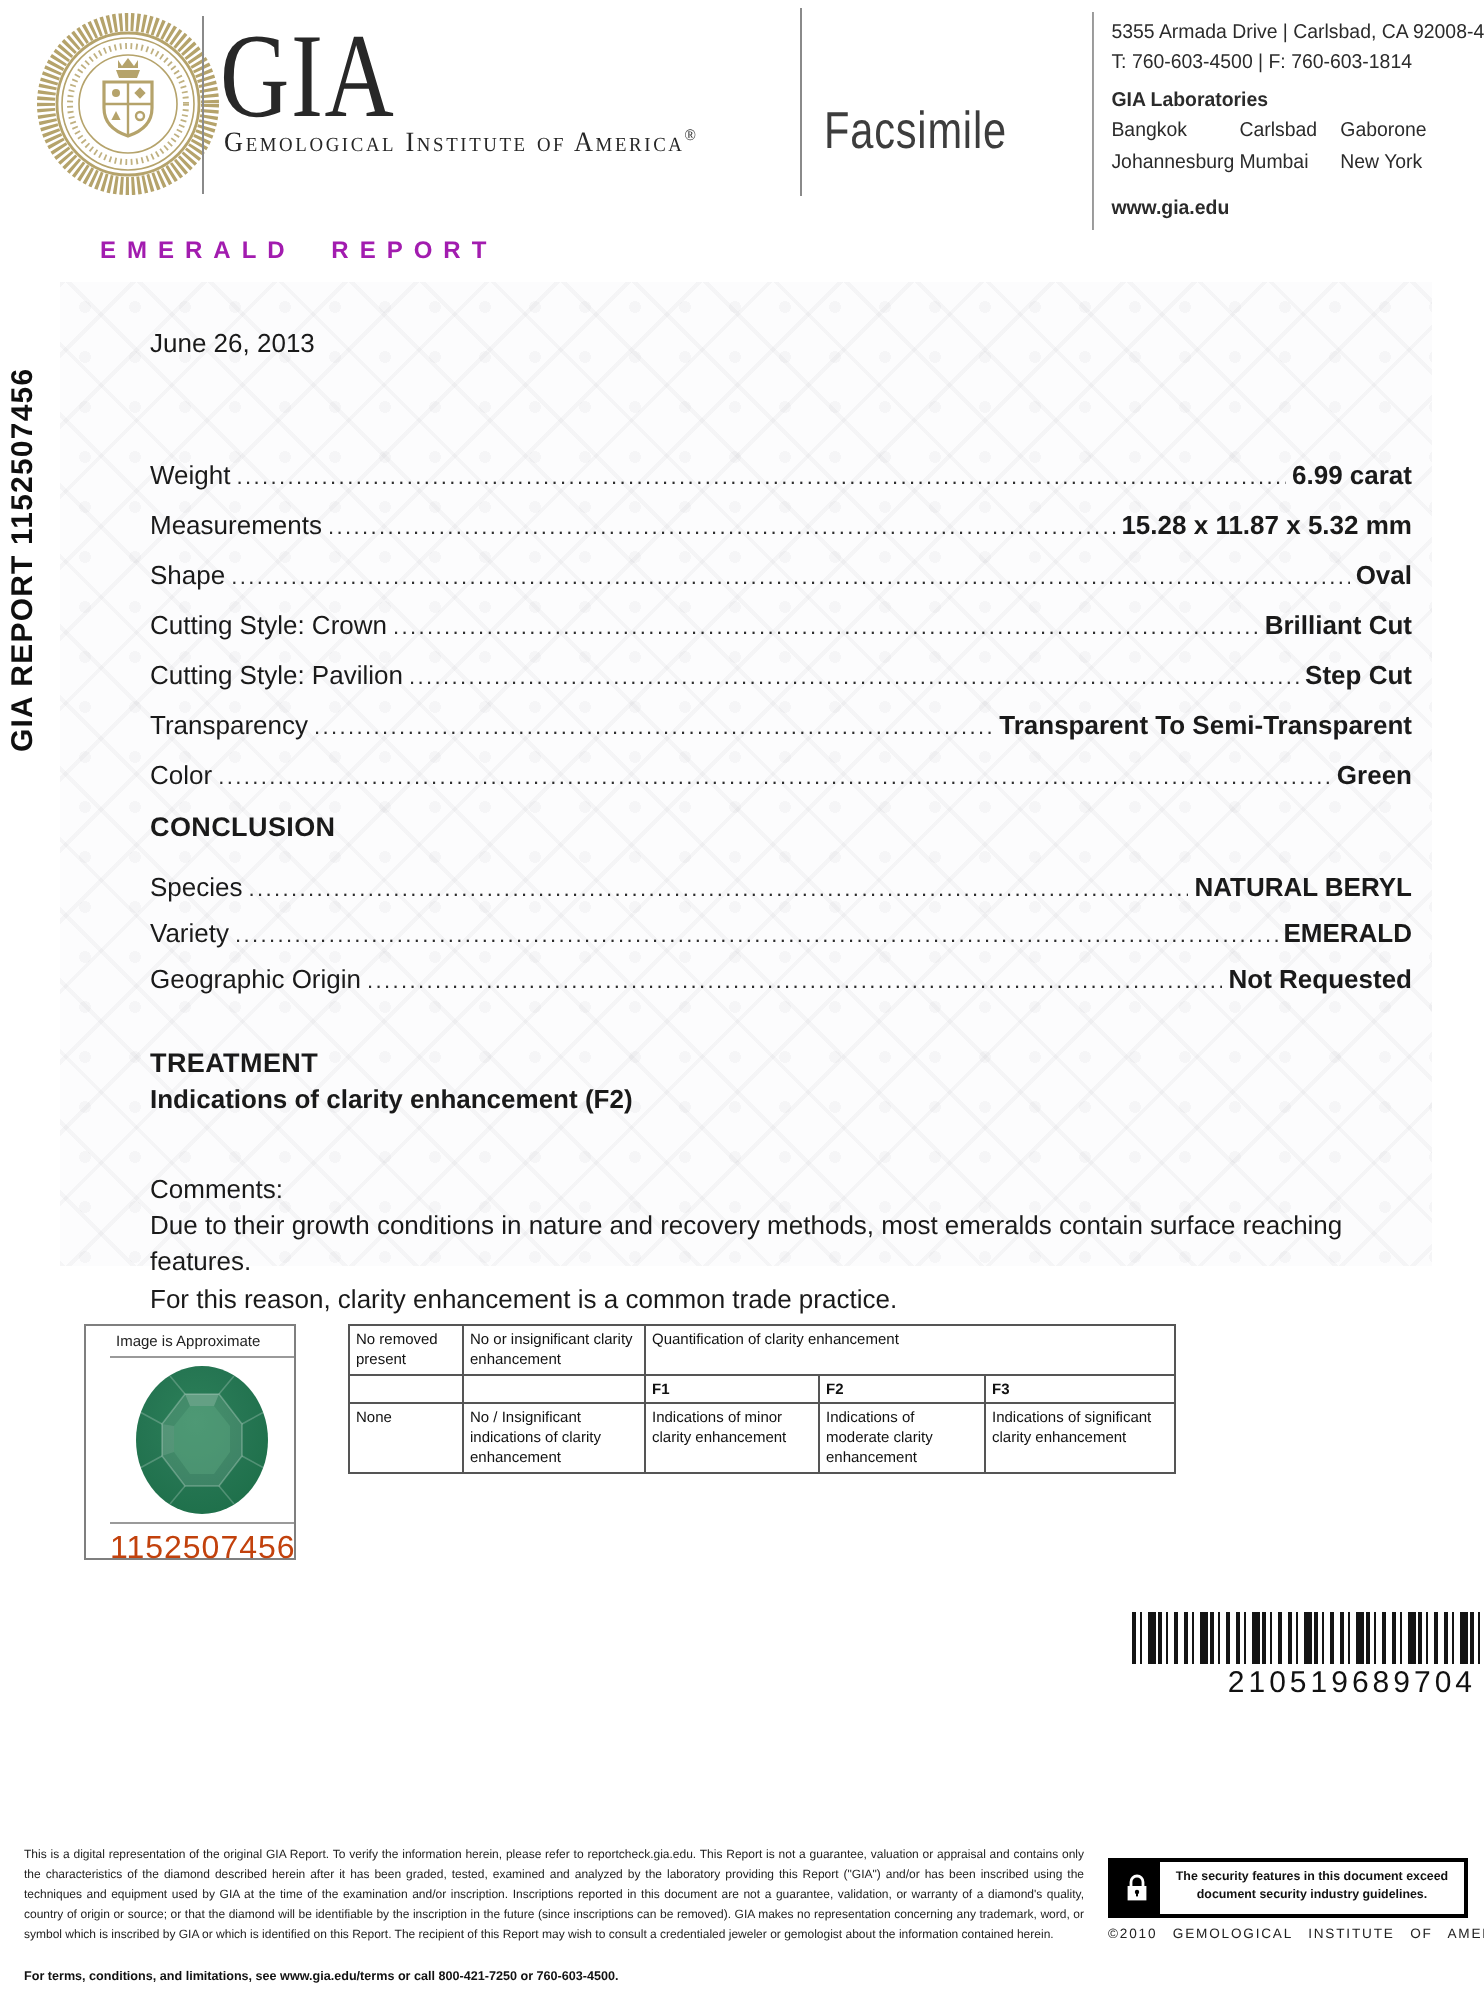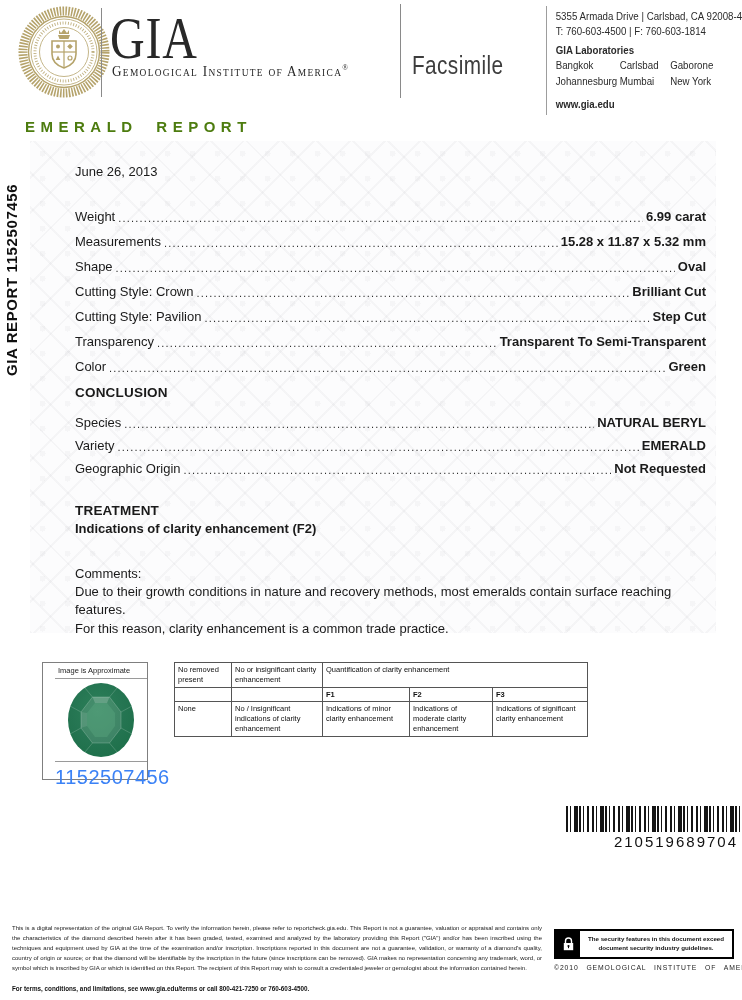--- a/index.html
+++ b/index.html
@@ -24,55 +24,55 @@
              transform:scaleX(0.80);transform-origin:0 0;letter-spacing:0.5px;}
   .contact{left:546px;top:6px;width:196px;border-left:1px solid #9a9a9a;
            padding:3px 0 3px 9px;font-size:10px;color:#2b2b2b;
            transform:scaleX(0.97);transform-origin:0 0;}
   .contact .ln{line-height:1.5;white-space:nowrap;}
   .contact .bold{font-weight:bold;}
   .labs-grid{display:grid;grid-template-columns:66px 52px auto;line-height:1.55;}
   .mt4{margin-top:4px;} .mt8{margin-top:8px;}
 
   
-  .report-title{left:25px;top:118px;font-size:15px;font-weight:bold;color:#4d7c0f;
+  .report-title{left:50px;top:118px;font-size:12px;font-weight:bold;color:#a21caf;
                 letter-spacing:5.5px;word-spacing:9px;}
   .side-label{left:1px;top:160px;height:216px;writing-mode:vertical-rl;
               transform:rotate(180deg);font-size:15px;font-weight:bold;
               letter-spacing:0.6px;color:#0f0f0f;line-height:22px;}
 
   
   .panel{left:30px;top:141px;width:686px;height:492px;box-sizing:border-box;
          padding:23px 10px 0 45px;
          background:
            repeating-linear-gradient(45deg, rgba(120,120,130,0.055) 0 2px, rgba(0,0,0,0) 2px 25px),
            repeating-linear-gradient(135deg, rgba(120,120,130,0.055) 0 2px, rgba(0,0,0,0) 2px 25px),
            radial-gradient(circle, rgba(120,120,130,0.05) 0 3px, rgba(0,0,0,0) 3px),
            #fcfcfd;
          background-size:auto,auto,25px 25px,auto;}
-  .date{font-size:13px;margin-bottom:20px;}
+  .date{font-size:13px;margin-bottom:41px;}
   .row{display:flex;align-items:flex-end;height:25px;font-size:13px;}
   .row.c{height:23px;}
   .lbl{white-space:nowrap;}
   .dots{flex:1;overflow:hidden;white-space:nowrap;margin:0 3px;color:#2d2d2d;font-size:11px;}
   .dots::after{content:"................................................................................................................................................................................................................................................................";letter-spacing:1.2px;}
   .val{font-weight:bold;white-space:nowrap;}
   .sec-head{font-size:13.5px;font-weight:bold;letter-spacing:0.2px;}
   .concl-head{margin-top:11px;margin-bottom:7px;}
   .treat-head{margin-top:27px;}
   .treat-text{font-size:13px;font-weight:bold;margin-top:3px;}
   .comments{margin-top:29px;font-size:13px;line-height:1.4;}
 
   
   .gembox{left:42px;top:662px;width:106px;height:118px;border:1px solid #7f7f7f;
           background:#fff;display:flex;flex-direction:column;box-sizing:border-box;padding-left:12px;}
   .gembox .cap{font-size:7.5px;padding:3px 3px;border-bottom:1px solid #9a9a9a;color:#222;}
   .gembox .photo{flex:1;display:flex;align-items:center;justify-content:center;}
-  .gembox .num{border-top:1px solid #9a9a9a;font-size:20px;text-align:left;
-               padding:4px 0 5px;letter-spacing:0.5px;color:#3b82f6;}
+  .gembox .num{border-top:1px solid #9a9a9a;font-size:16px;text-align:left;
+               padding:4px 0 5px;letter-spacing:0.5px;color:#c2410c;}
 
   
   .ctable{left:174px;top:662px;border-collapse:collapse;font-size:7.5px;color:#111;
           line-height:1.3;background:#fff;}
   .ctable td{border:1px solid #555;padding:2px 3px;vertical-align:top;}
   .ctable .b{font-weight:bold;}
   .w1{width:50px;} .w2{width:84px;} .w3{width:80px;} .w4{width:76px;} .w5{width:88px;}
   .r2 td{height:8px;}
 
   

